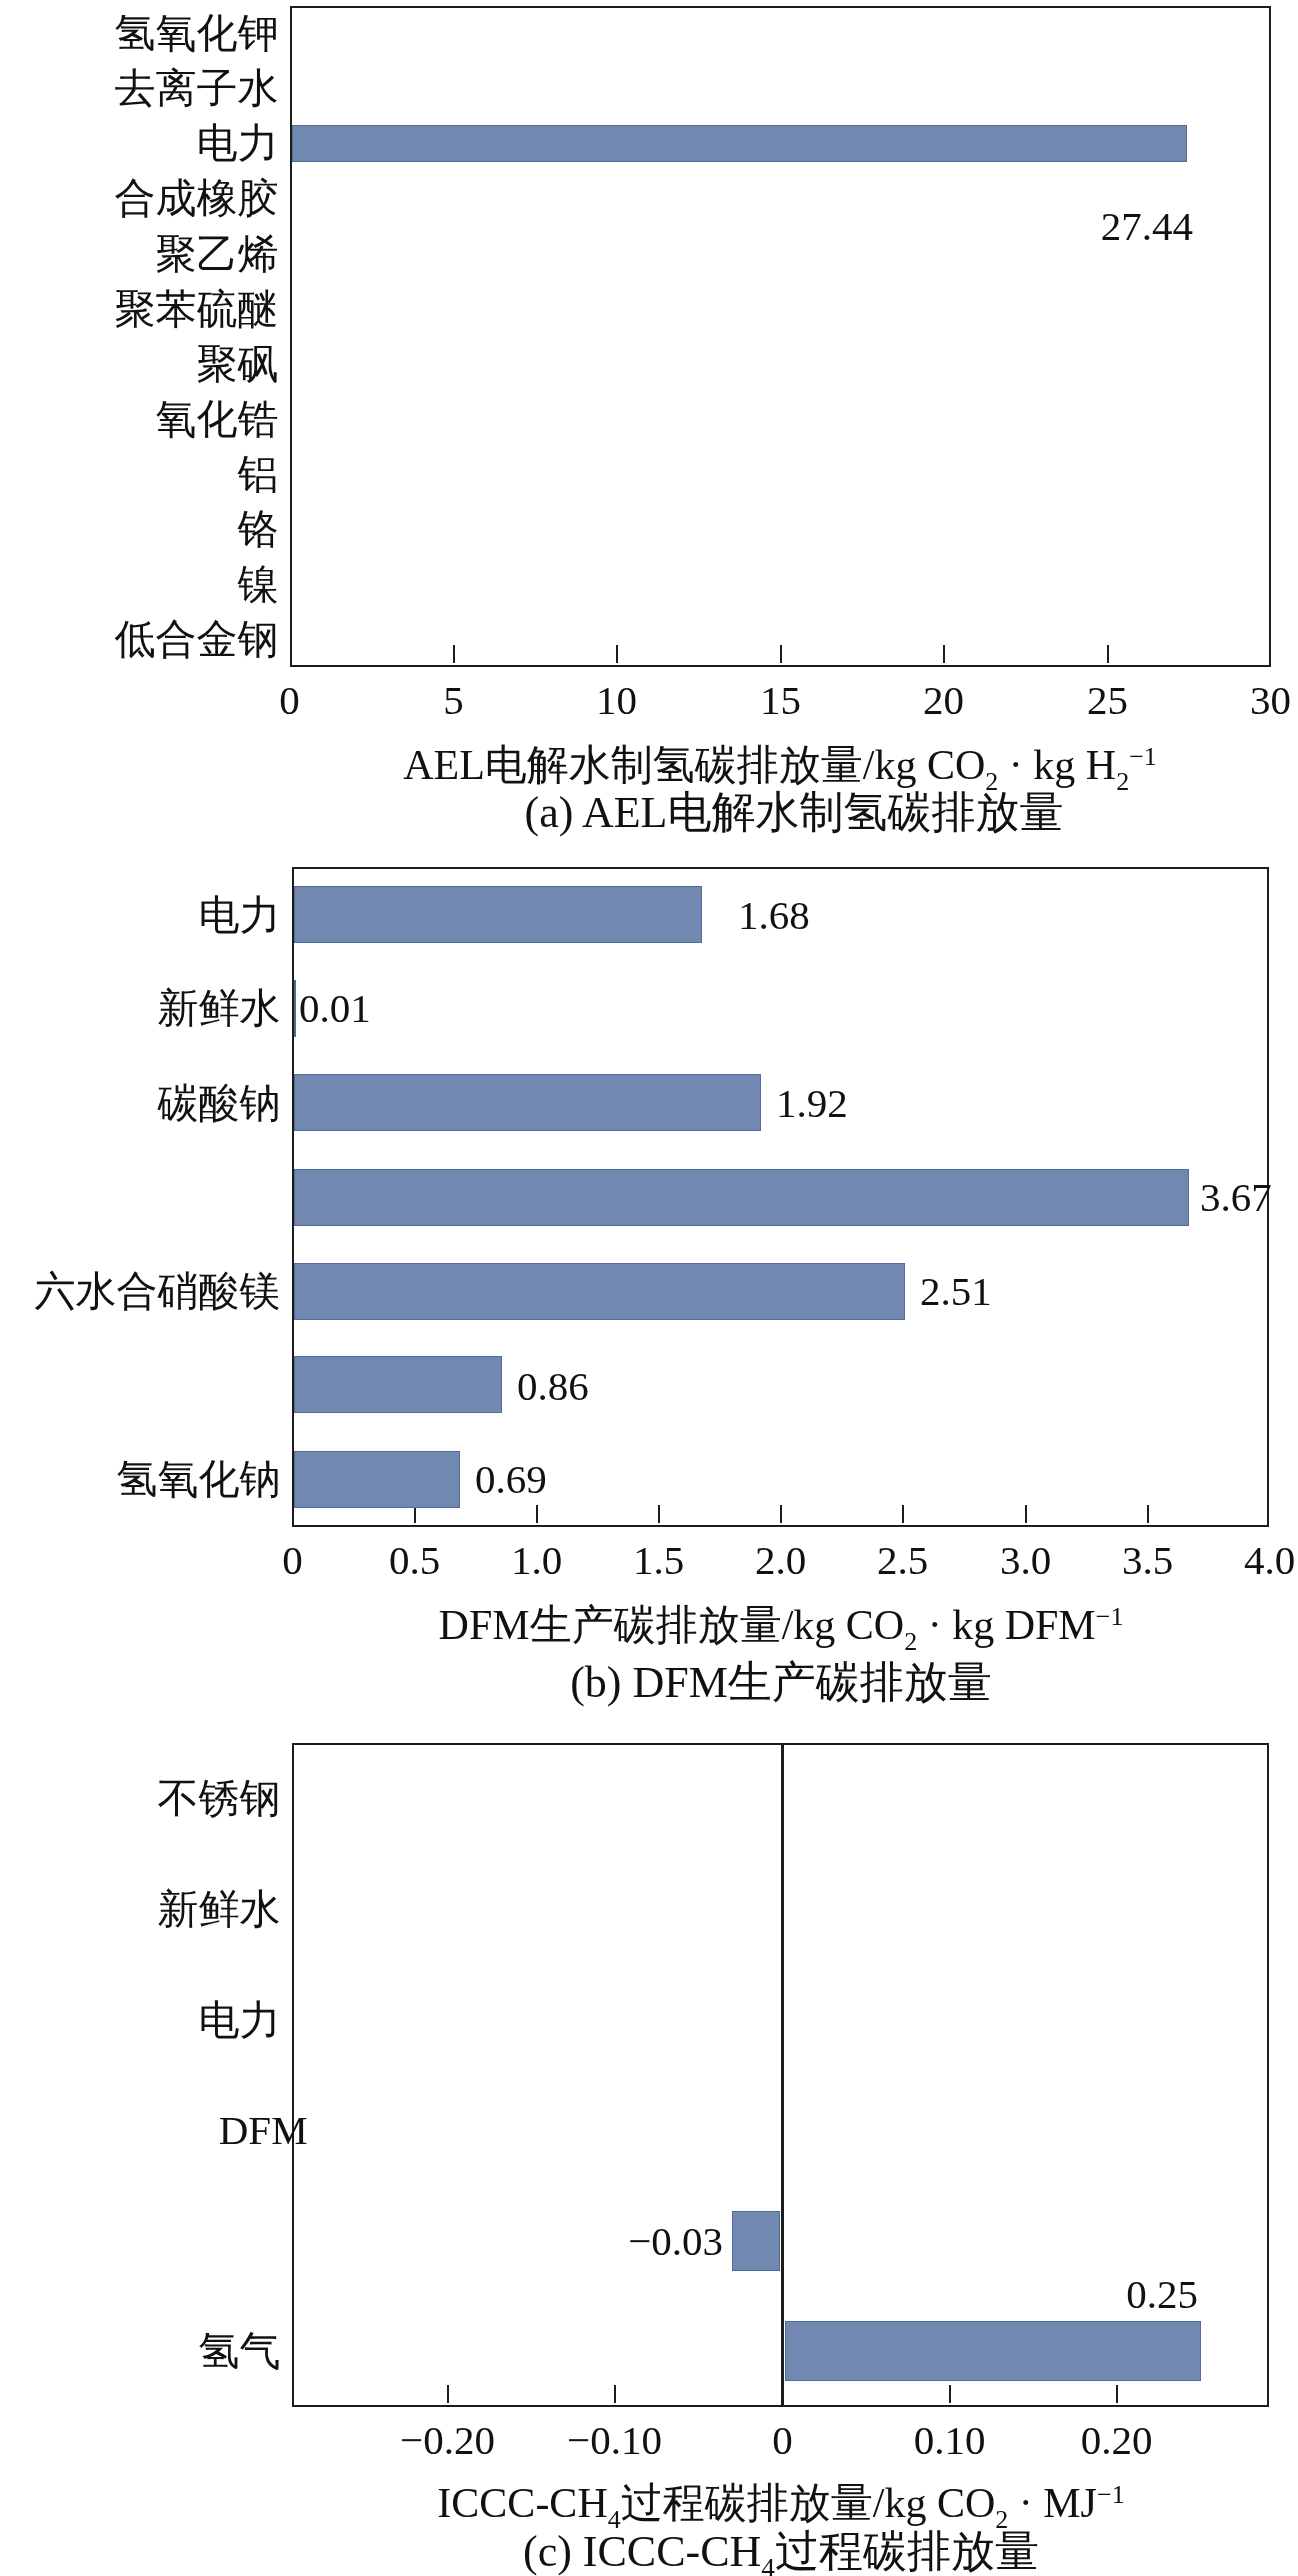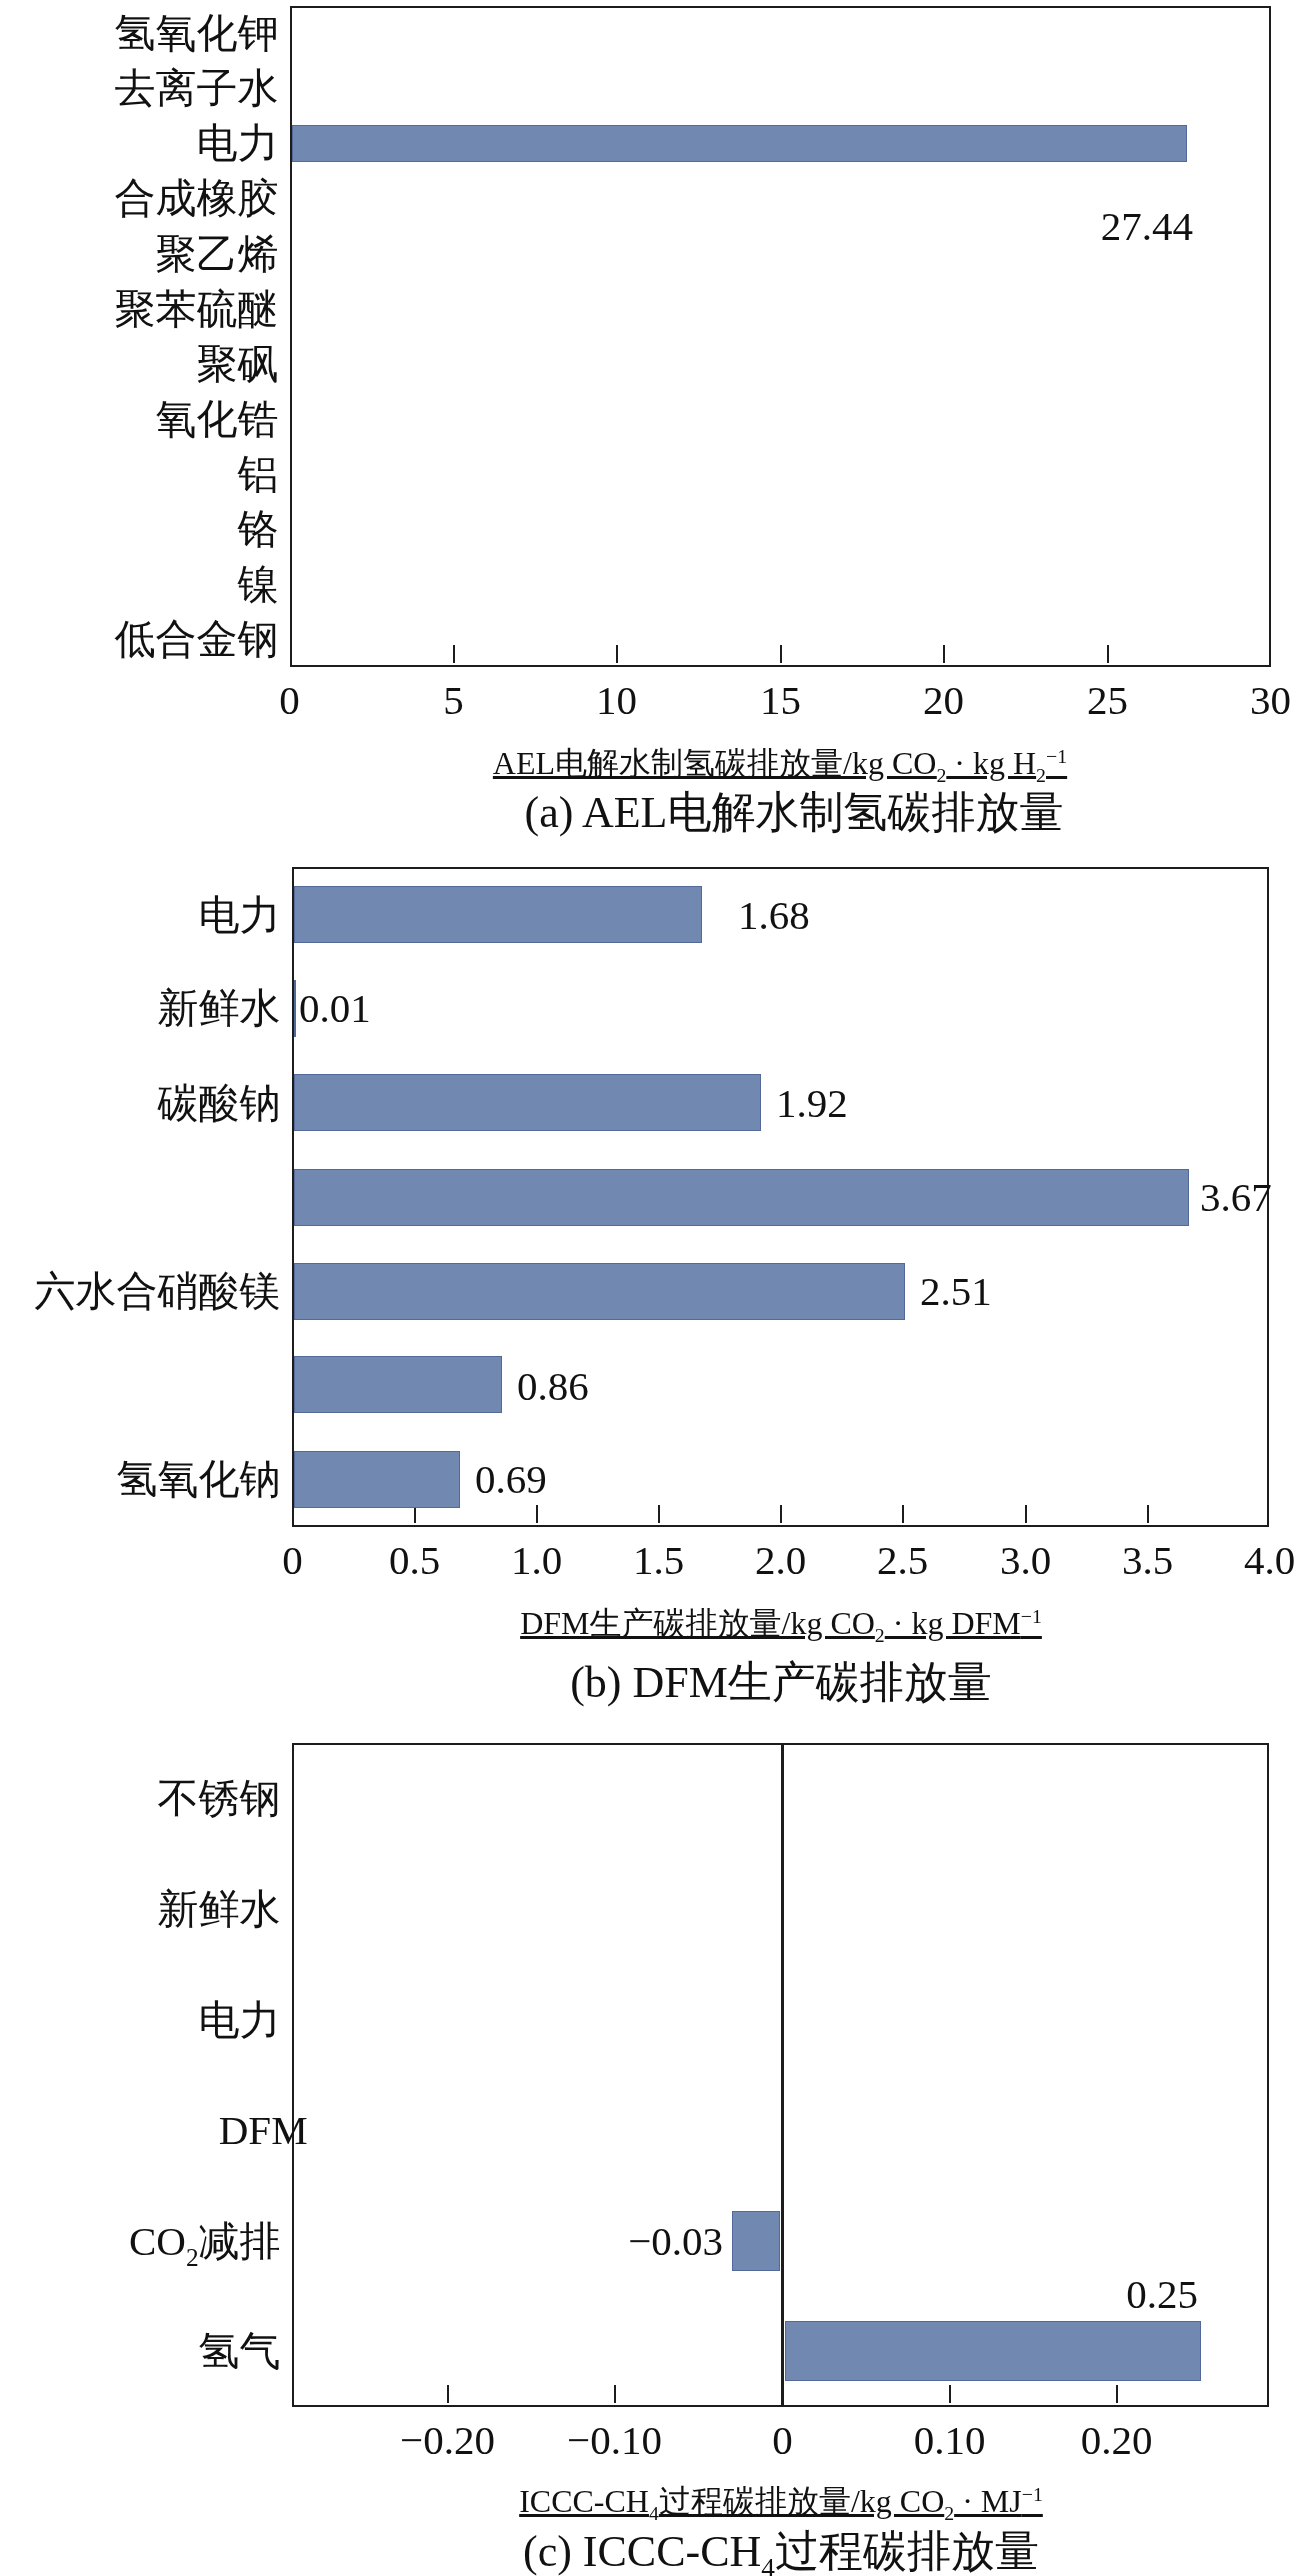--- a/index.html
+++ b/index.html
@@ -6,21 +6,21 @@
   body{font-family:"Liberation Serif","DejaVu Serif",serif;color:#111;}
   #figure{position:relative;width:1299px;height:2576px;background:#ffffff;overflow:hidden;}
 
   .plot-frame{position:absolute;box-sizing:border-box;border:2.8px solid #1c1c1c;background:transparent;}
   .bar{position:absolute;box-sizing:border-box;border:1.4px solid #54699b;background:#7189b0;}
   .zero-line{position:absolute;background:#1c1c1c;}
   .x-tick{position:absolute;background:#1c1c1c;}
   .tick-label{position:absolute;width:169px;text-align:center;font-size:41px;line-height:44px;white-space:nowrap;}
   .cat-label{position:absolute;width:282px;text-align:right;font-size:41px;line-height:58px;white-space:nowrap;}
   .val-label{position:absolute;font-size:41px;line-height:44px;white-space:nowrap;}
-  .axis-title{position:absolute;transform:translateX(-50%);font-size:32px;line-height:47px;white-space:nowrap;text-decoration:underline;}
+  .axis-title{position:absolute;transform:translateX(-50%);font-size:42px;line-height:47px;white-space:nowrap;}
   .caption{position:absolute;transform:translateX(-50%);font-size:44px;line-height:42px;white-space:nowrap;}
   .sub{font-size:0.62em;vertical-align:-0.42em;}
   .sup{font-size:0.62em;vertical-align:0.55em;}
 
   #axis-title-a{left:780px;top:733px;}
   #caption-a{left:794px;top:792px;}
   #axis-title-b{left:781px;top:1593px;}
   #caption-b{left:781px;top:1662px;}
   #axis-title-c{left:781px;top:2471px;}
   #caption-c{left:781px;top:2531px;}
@@ -114,20 +114,19 @@
     <div class="x-tick" style="left: 782px; top: 2385px; width: 2.1px; height: 18.4px;"></div>
     <div class="tick-label" style="left: 698px; top: 2418px; width: 169px;">0</div>
     <div class="x-tick" style="left: 949px; top: 2385px; width: 2.1px; height: 18.4px;"></div>
     <div class="tick-label" style="left: 865px; top: 2418px; width: 169px;">0.10</div>
     <div class="x-tick" style="left: 1116px; top: 2385px; width: 2.1px; height: 18.4px;"></div>
     <div class="tick-label" style="left: 1032px; top: 2418px; width: 169px;">0.20</div>
     <div class="cat-label" style="left: -1.4px; top: 1769px; width: 282px;"><span>不锈钢</span></div>
     <div class="cat-label" style="left: -1.4px; top: 1880px; width: 282px;"><span>新鲜水</span></div>
     <div class="cat-label" style="left: -1.4px; top: 1991px; width: 282px;"><span>电力</span></div>
     <div class="cat-label" style="left: -1.4px; top: 2101px; width: 282px; padding-left: 27px;"><span>DFM</span></div>
-    <div class="cat-label" style="left: -1.4px; top: 2212px; width: 282px;"><span>CO</span><span class="sub">2</span><span>减排</span></div>
     <div class="bar" style="left: 732px; top: 2211px; width: 48px; height: 60px;"></div>
     <div class="val-label" style="top: 2219px; right: 576px;">−0.03</div>
     <div class="cat-label" style="left: -1.4px; top: 2322px; width: 282px;"><span>氢气</span></div>
     <div class="bar" style="left: 785px; top: 2321px; width: 416px; height: 60px;"></div>
     <div class="val-label" style="top: 2272px; right: 101px;">0.25</div>
   </div>
 
 
 </body></html>

